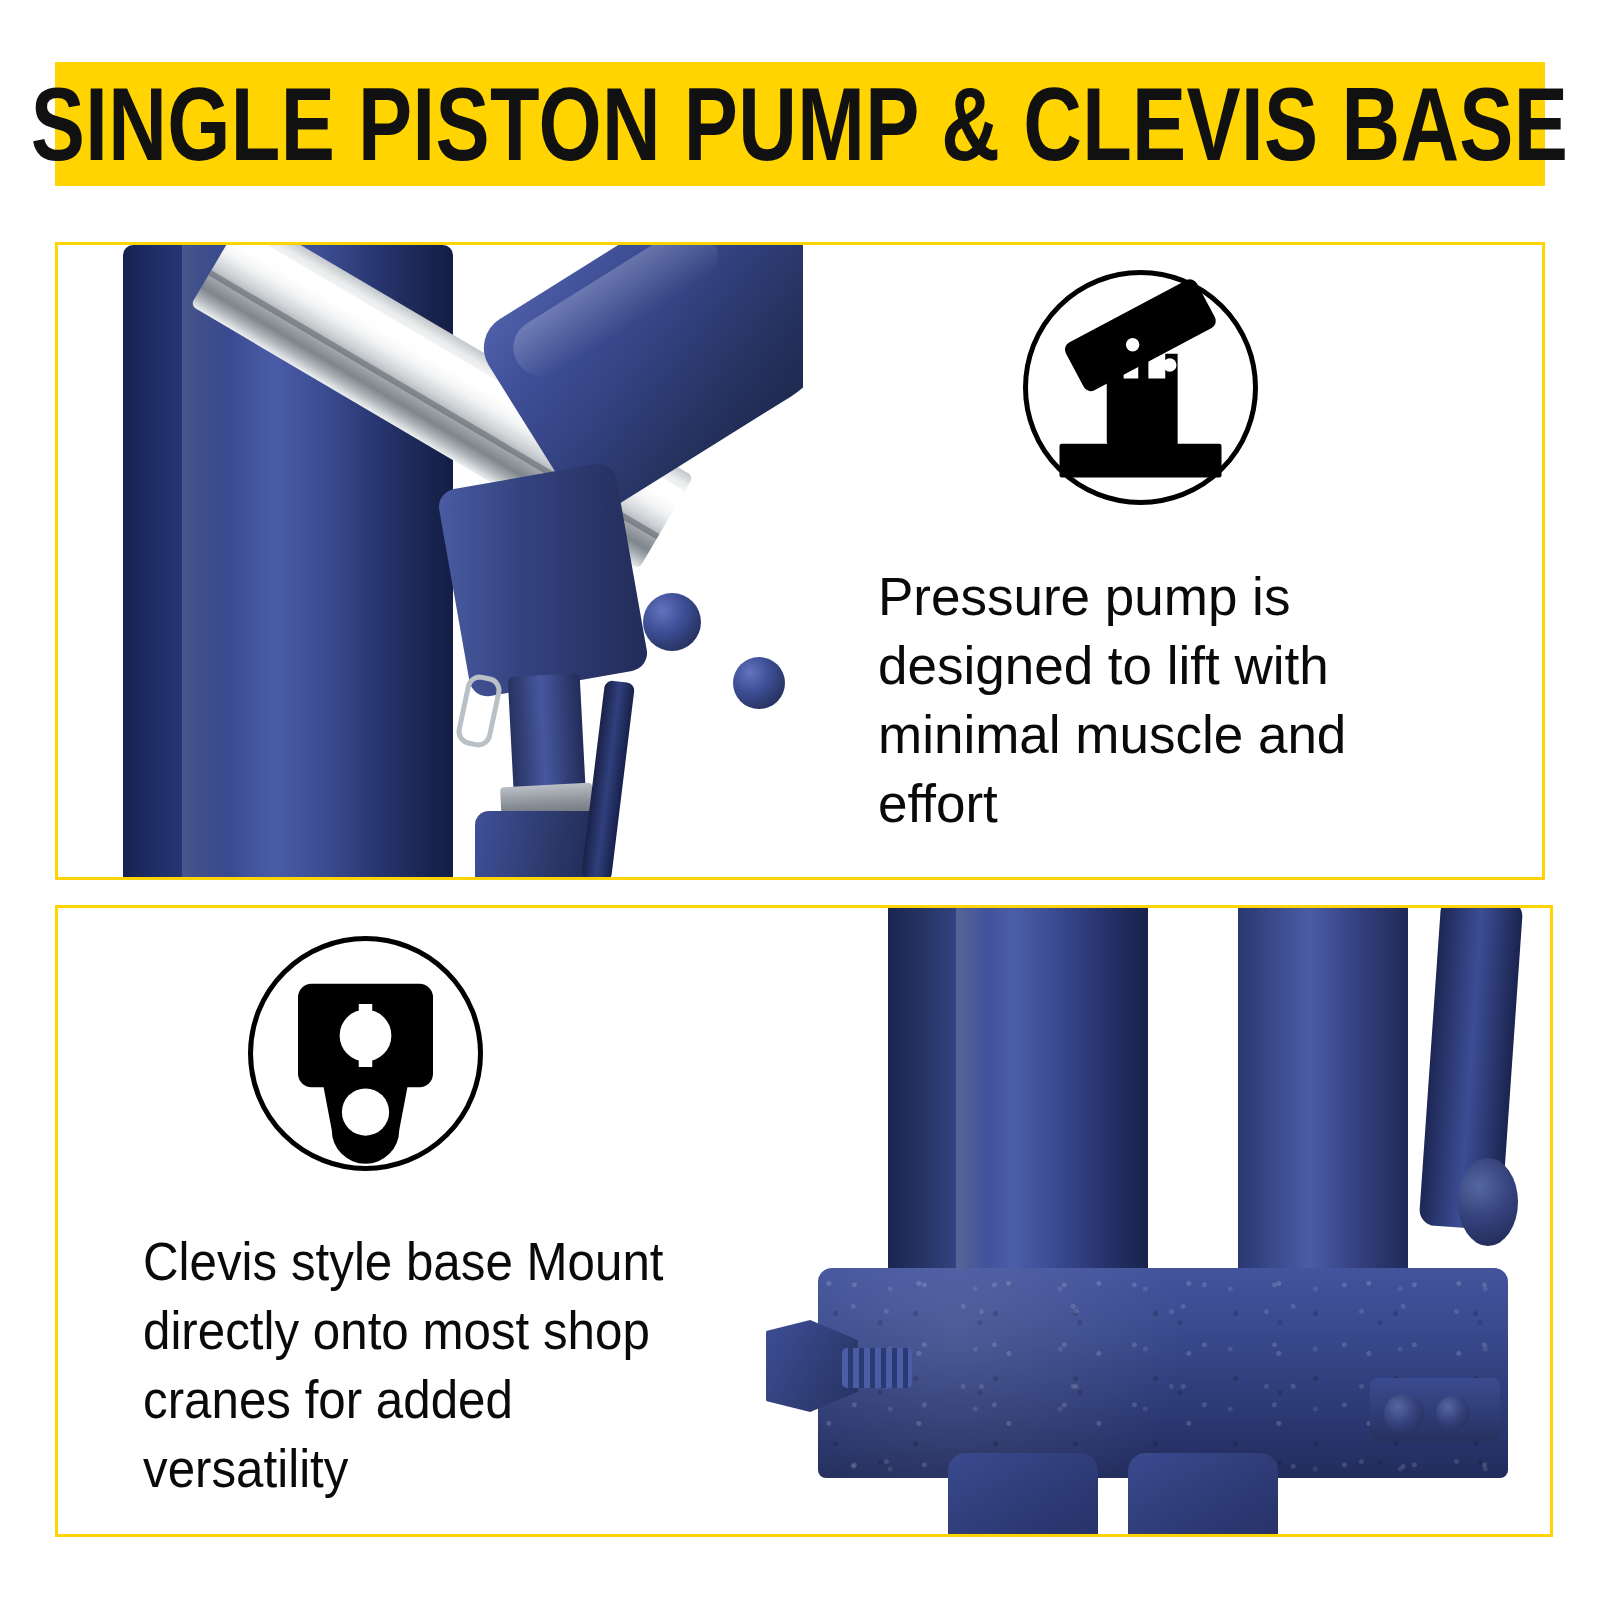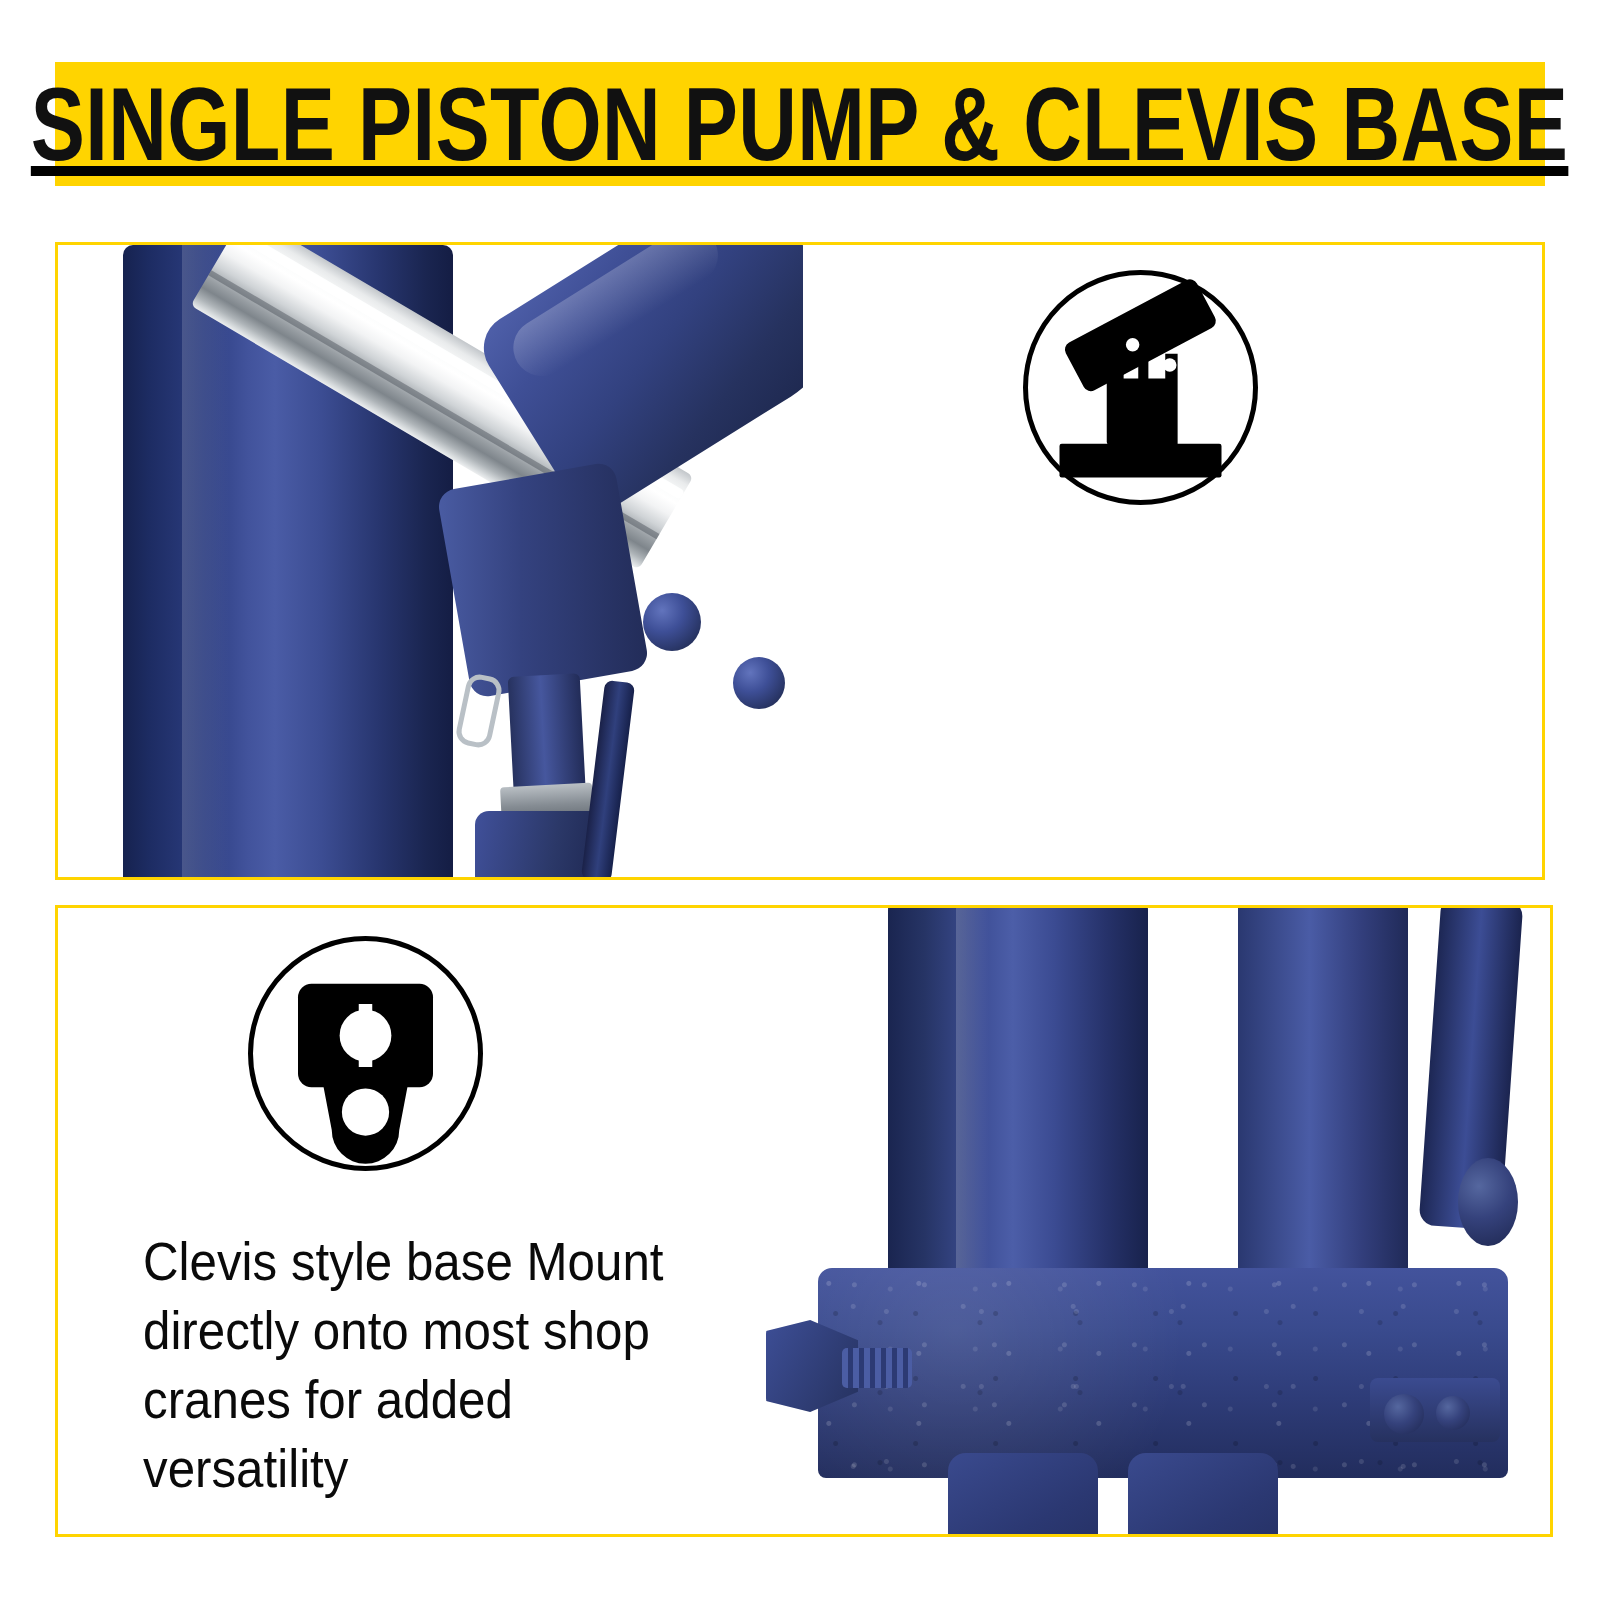--- a/index.html
+++ b/index.html
@@ -6,21 +6,21 @@
   body{
     width:1600px;height:1600px;background:#ffffff;
     font-family:"Liberation Sans","DejaVu Sans",sans-serif;
     overflow:hidden;position:relative;
   }
 
   
   .banner{
     position:absolute;left:55px;top:62px;width:1490px;height:124px;
     background:var(--accent,#ffd400);
-    display:flex;align-items:center;justify-content:center;text-decoration:underline;
+    display:flex;align-items:center;justify-content:center;
   }
   .banner-title{
     color:#111111;
     font-family:"Liberation Sans Narrow","Liberation Sans",sans-serif;
     font-weight:bold;font-size:104px;line-height:1;
     letter-spacing:0.5px;
     transform:scaleX(0.78);transform-origin:center center;
     white-space:nowrap;
   }
 
@@ -240,20 +240,21 @@
         <rect x="122" y="70" width="11" height="84"></rect>
         <g transform="rotate(-28 100 58)">
           <rect x="36" y="30" width="132" height="48" rx="7"></rect>
         </g>
         <circle cx="93" cy="62" r="6" fill="#ffffff"></circle>
         <circle cx="126" cy="80" r="6" fill="#ffffff"></circle>
       </g>
     </svg>
   </div>
 
+  <div class="feature-text" id="text-top">Pressure pump is designed to lift with minimal muscle and effort</div>
 </div>
 
 <div class="panel" id="panel-bottom">
 
   <div class="icon-circle" id="icon-bottom">
     <svg viewBox="0 0 200 200" aria-hidden="true">
       <g fill="#000000">
         <rect x="40" y="38" width="120" height="92" rx="12"></rect>
         <path d="M62 126 h76 l-8 42 a30 30 0 0 1 -60 0 z"></path>
         <circle cx="100" cy="84" r="23" fill="#ffffff"></circle>

